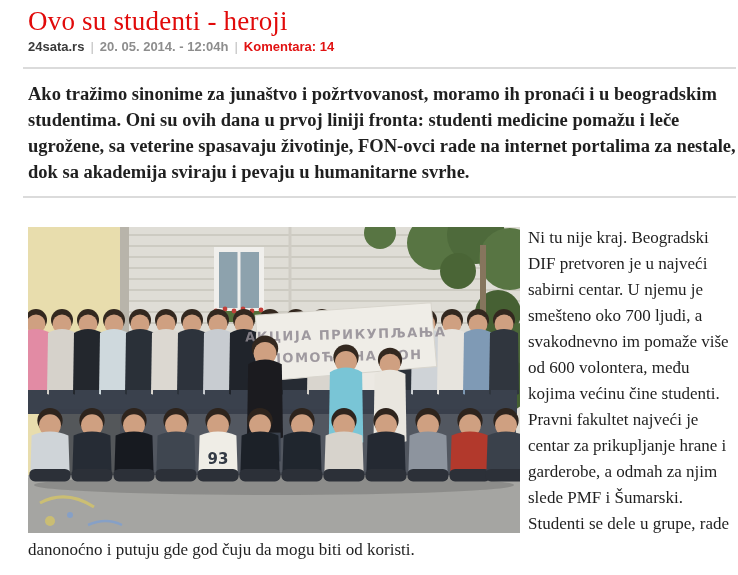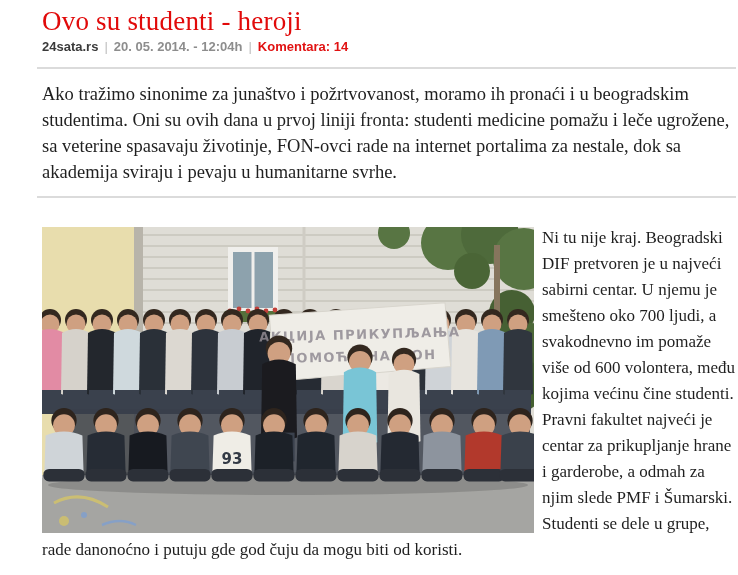--- a/index.html
+++ b/index.html
@@ -1,35 +1,35 @@
 <!DOCTYPE html>
 <html><head>
 <meta charset="utf-8">
 <style>
   html,body{margin:0;padding:0;}
   body{
     width:738px;height:575px;overflow:hidden;background:#ffffff;
     font-family:"Liberation Serif","DejaVu Serif",serif;color:#1f1f1f;
   }
-  .wrap{padding:2px 2px 0 42px;}
+  .wrap{padding:2px 2px 0 28px;}
   .title{
     font-size:27px;line-height:1.15;font-weight:normal;
     color:#e10a0a;margin:4px 0 0 0;letter-spacing:0.2px;
   }
   .meta{
     font-family:"Liberation Sans","DejaVu Sans",sans-serif;
     font-size:13px;font-weight:bold;color:#3a3a3a;margin-top:2px;
   }
   .meta .sep{color:#bcbcbc;padding:0 6px;font-weight:normal;}
   .meta .date{color:#8d8d8d;}
   .meta .comments{color:#e11212;text-decoration:none;cursor:pointer;}
   .src{cursor:pointer;}
   .rule{border:0;border-top:2px solid #dbdbdb;margin:13px 0 0 -5px;}
   .rule2{margin-top:11px;}
-  .lead{font-size:18.5px;line-height:26px;margin:12px 0 4px 0;}
+  .lead{font-size:18.5px;line-height:26px;margin:12px 0 4px 0;font-weight:bold;}
   .body-area{margin-top:27px;font-size:17px;line-height:26px;}
   .body-area p{margin:0;}
   figure.photo{
     float:left;width:492px;height:306px;margin:2px 8px 4px 0;padding:0;
     line-height:0;
   }
   figure.photo svg{display:block;}
   .banner-text{
     font-family:"DejaVu Sans",sans-serif;fill:#918b93;
     letter-spacing:1.5px;font-weight:bold;opacity:0.85;

